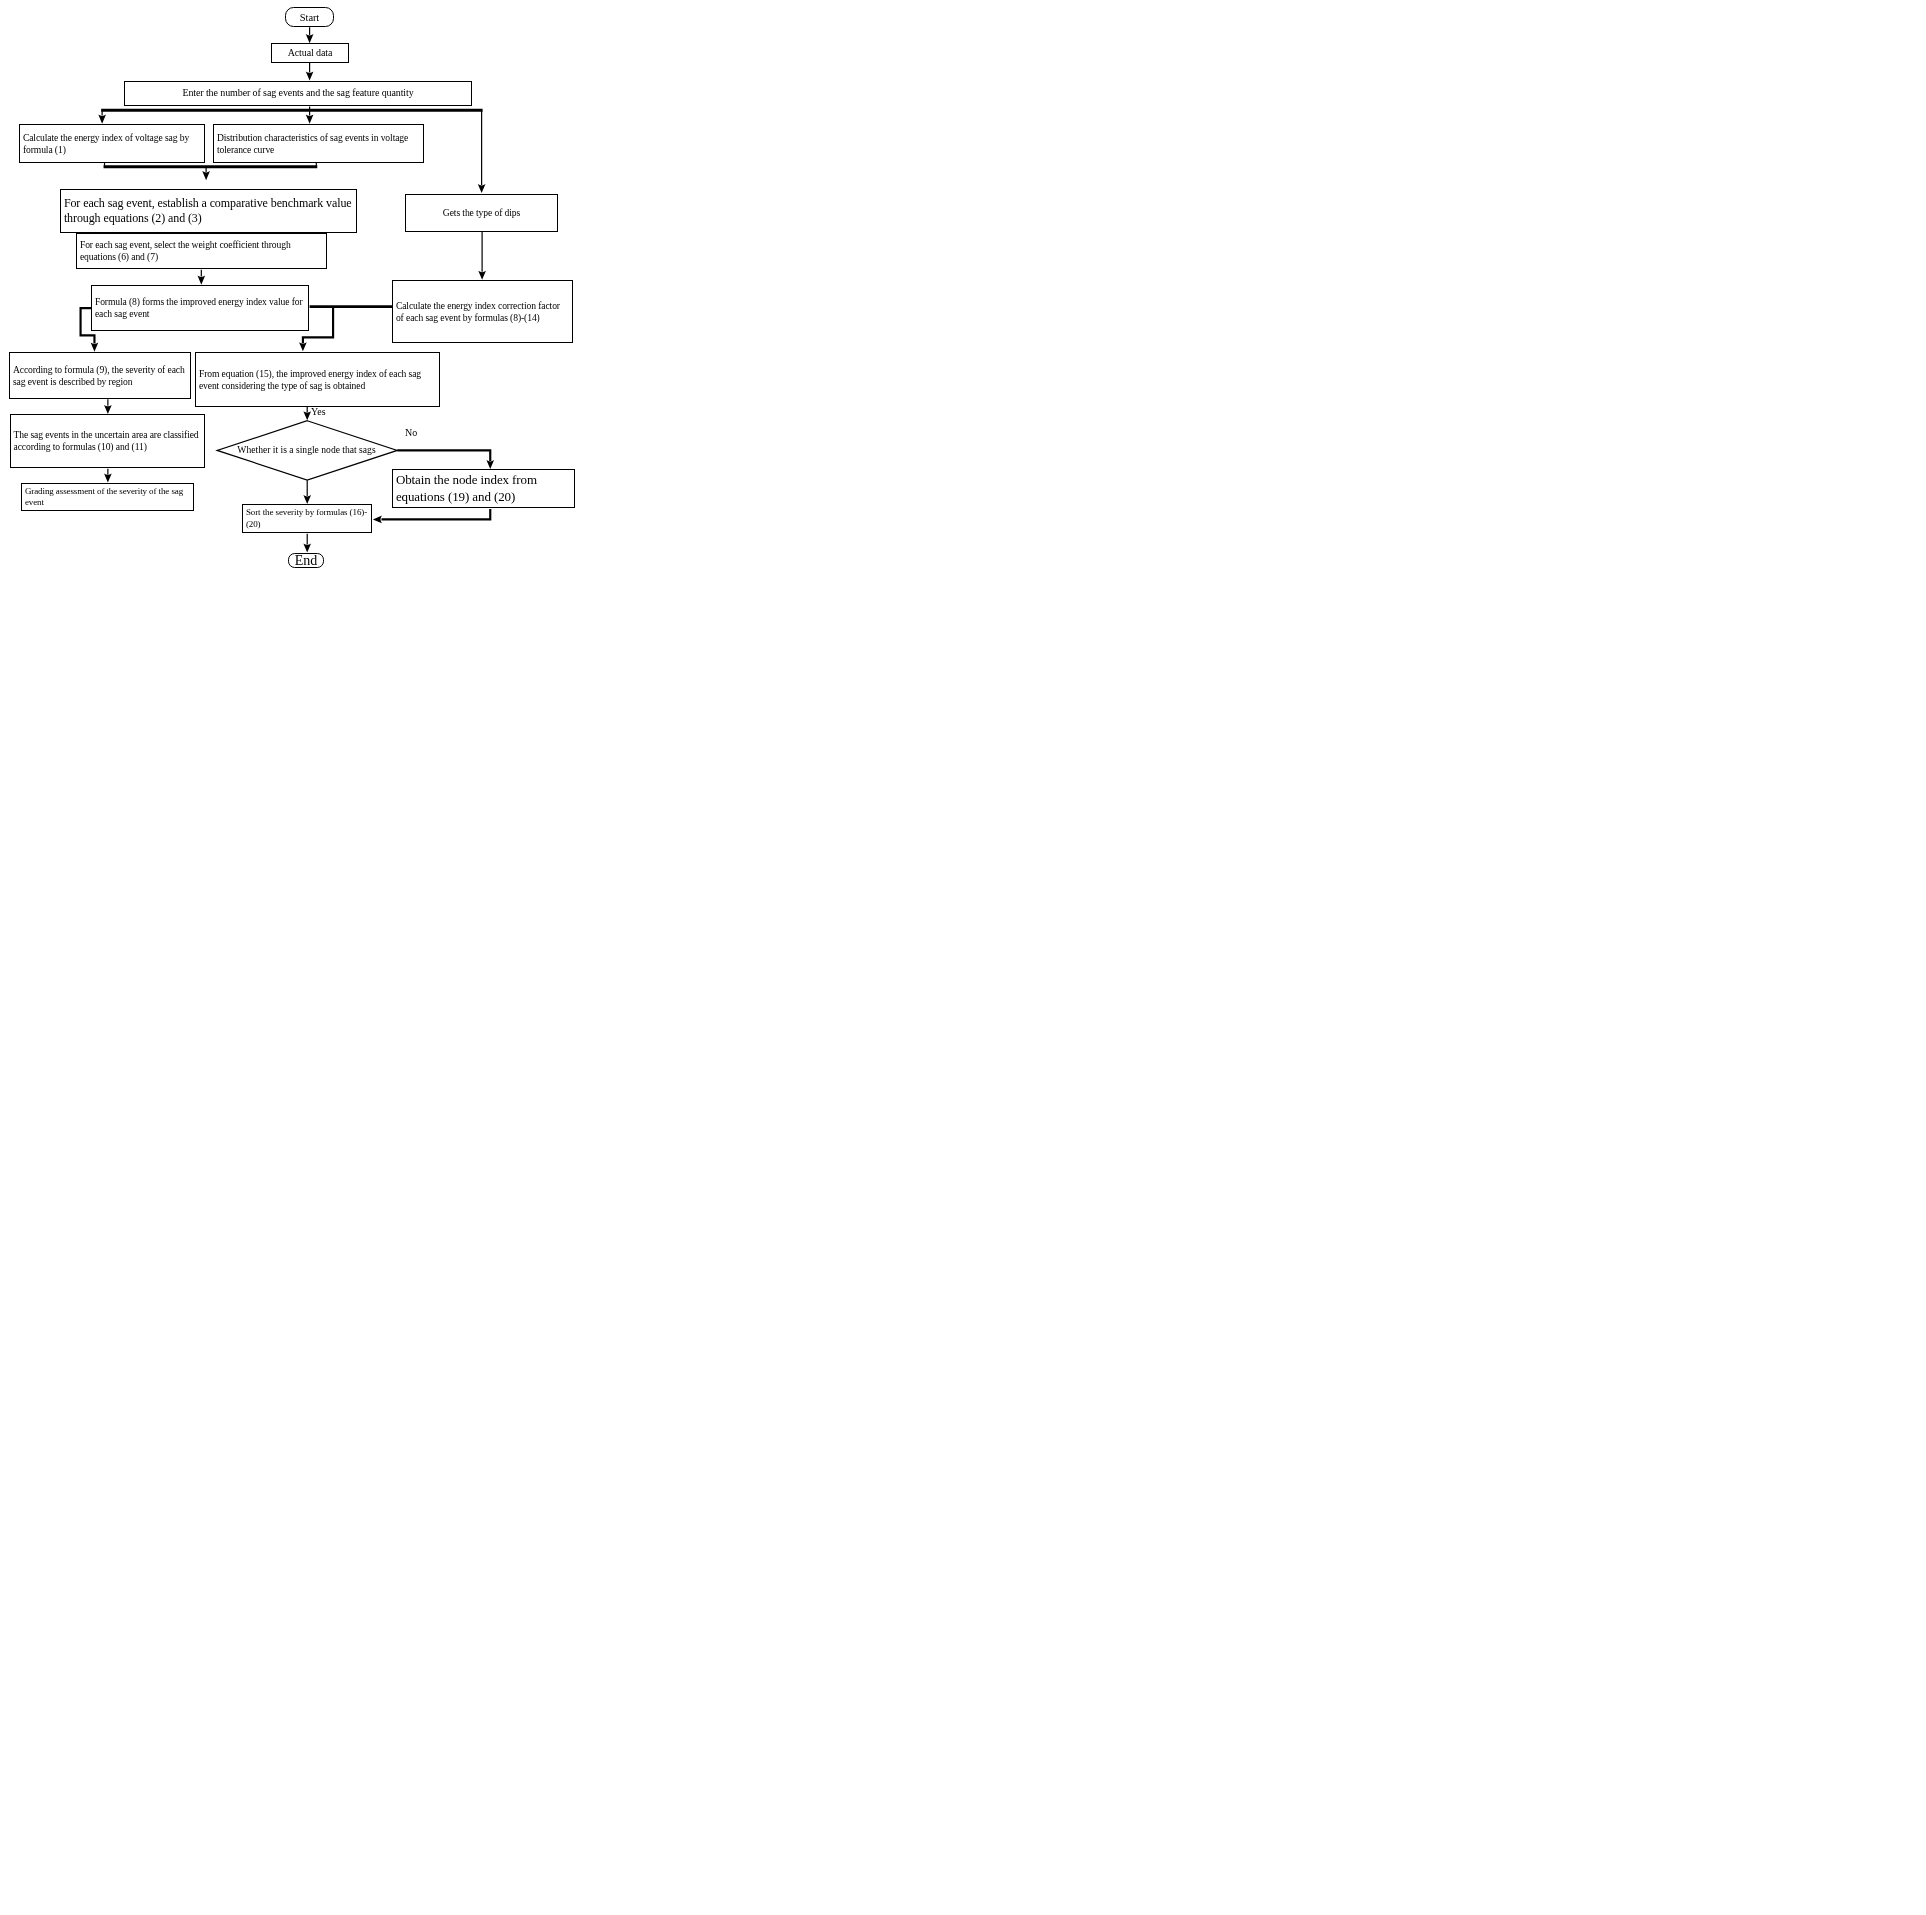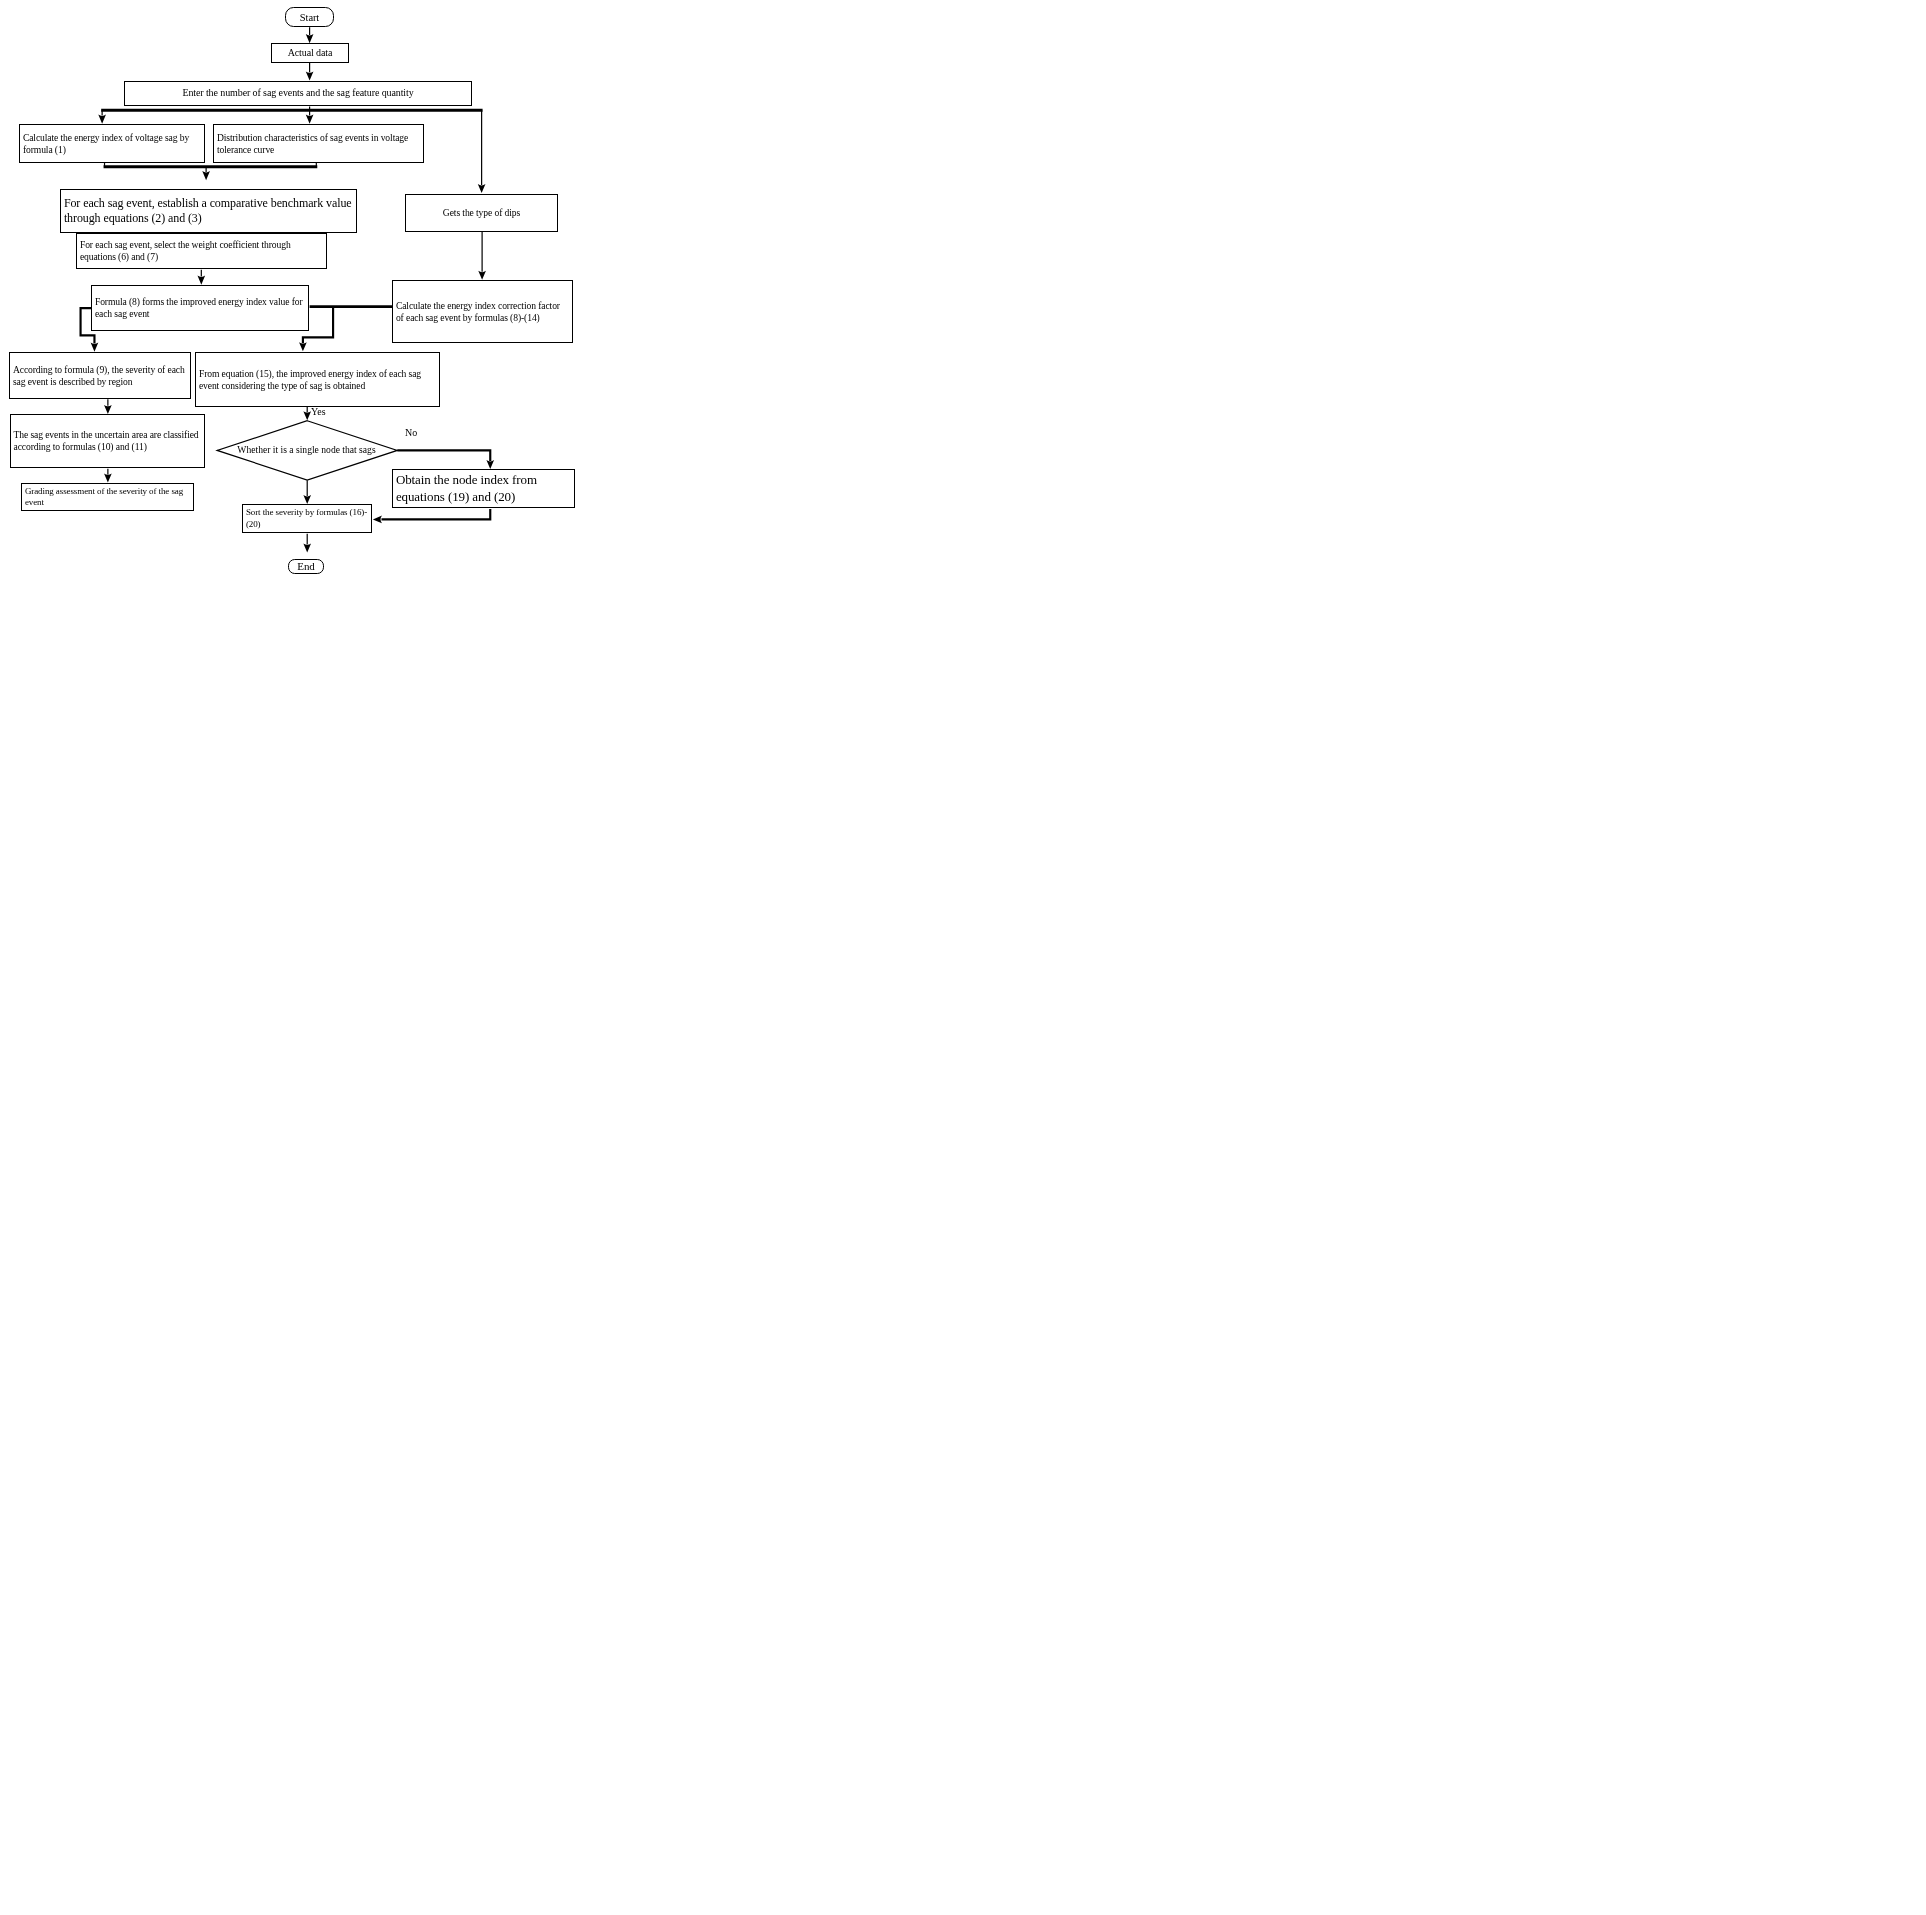--- a/index.html
+++ b/index.html
@@ -53,21 +53,21 @@
   #n-select{left:76px;top:233px;width:251px;height:36px;font-size:9.6px;}
   #n-formula8{left:91px;top:285px;width:218px;height:46px;font-size:9.6px;}
   #n-getsdips{left:405px;top:194px;width:153px;height:38px;font-size:9.6px;}
   #n-correction{left:392px;top:280px;width:181px;height:63px;font-size:9.6px;}
   #n-according9{left:9px;top:352px;width:182px;height:47px;font-size:9.6px;}
   #n-eq15{left:195px;top:352px;width:245px;height:55px;font-size:9.6px;border-width:1.4px;}
   #n-uncertain{left:9.6px;top:414px;width:195px;height:54px;font-size:9.6px;}
   #n-grading{left:21px;top:483px;width:173px;height:28px;font-size:9px;}
   #n-obtain{left:392px;top:469px;width:183px;height:39px;font-size:13px;}
   #n-sort{left:242px;top:504px;width:130px;height:29px;font-size:9px;}
-  #n-end{left:288px;top:553px;width:36px;height:15px;font-size:11px;border-radius:6.7px;margin-top:6px;}
+  #n-end{left:288px;top:553px;width:36px;height:15px;font-size:14px;border-radius:6.7px;}
   #n-decision-label{left:230px;top:432px;width:153px;height:36px;font-size:9.6px;}
   #lbl-yes{left:311px;top:407px;}
   #lbl-no{left:405px;top:428px;}
 </style>
 </head>
 <body>
 
 <div id="canvas">
 
   <svg id="connector-svg" width="578" height="575" viewBox="0 0 1206 1200">

